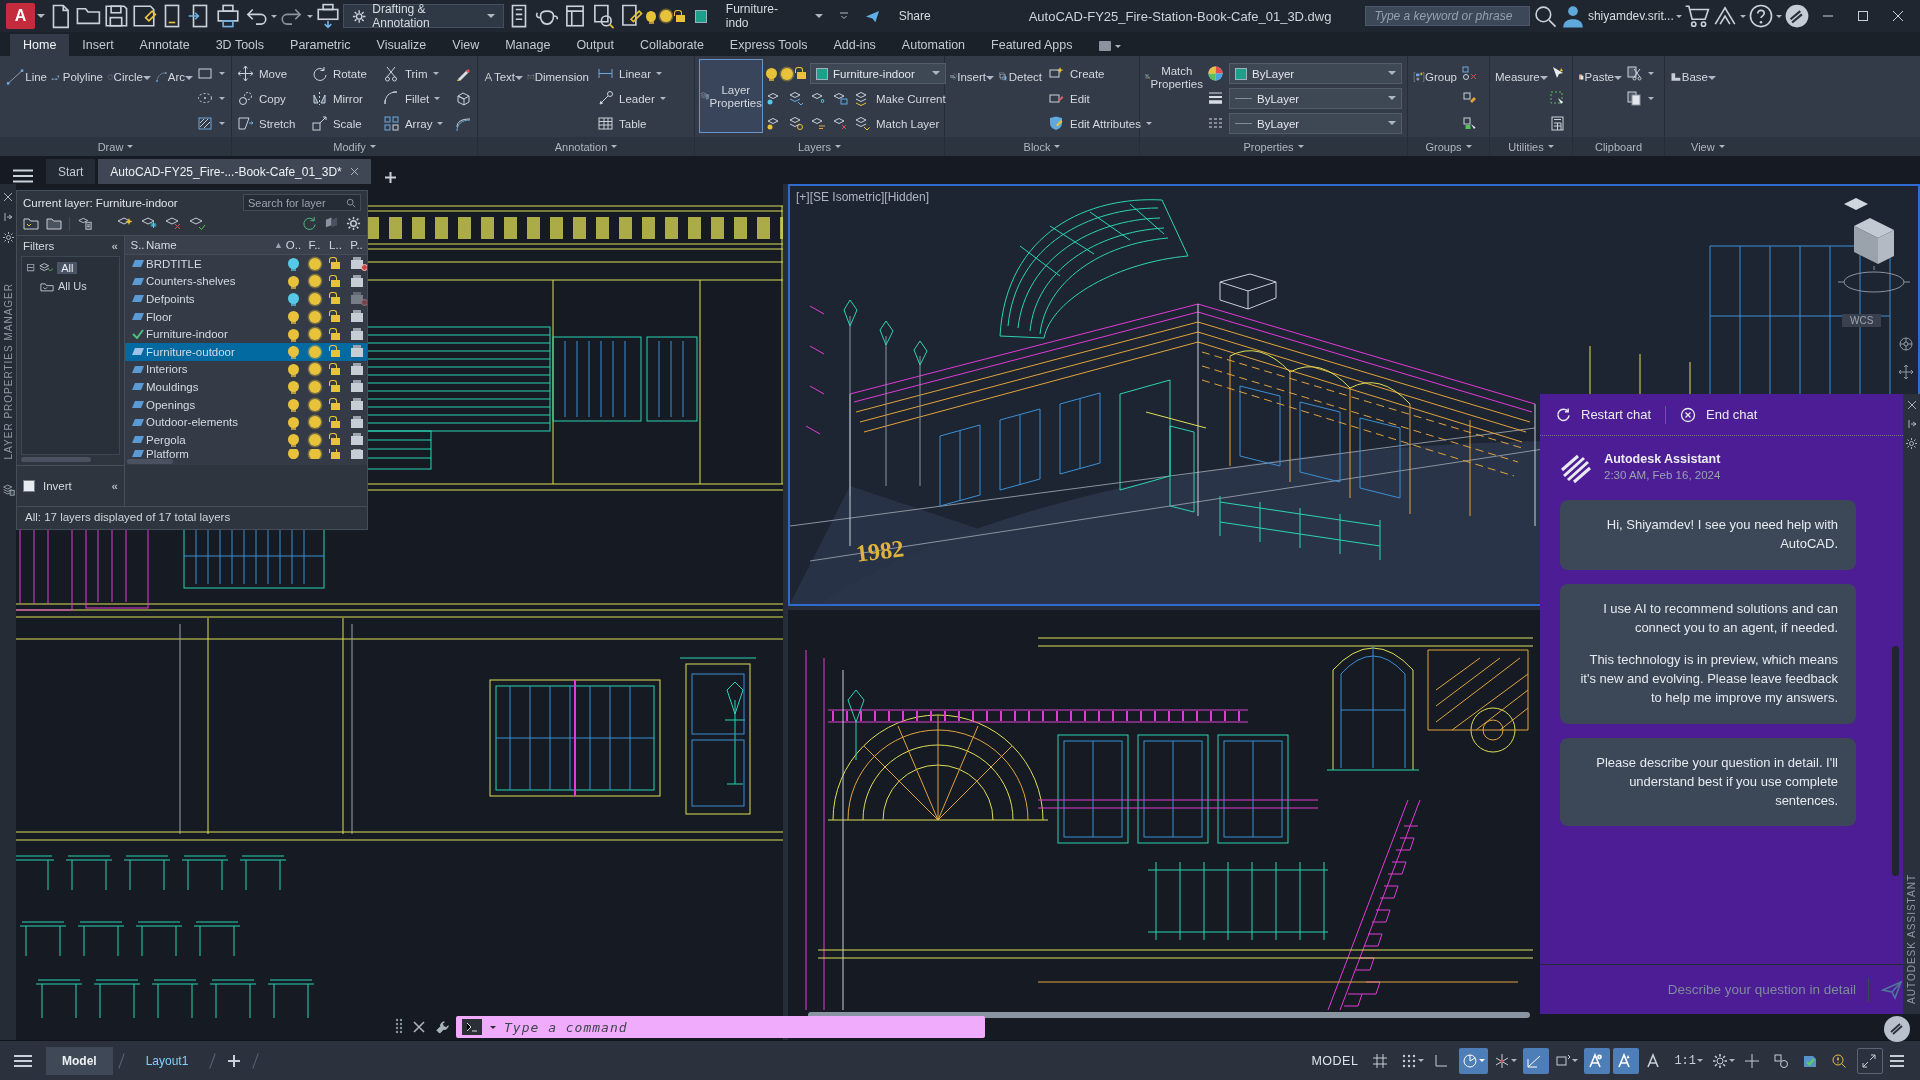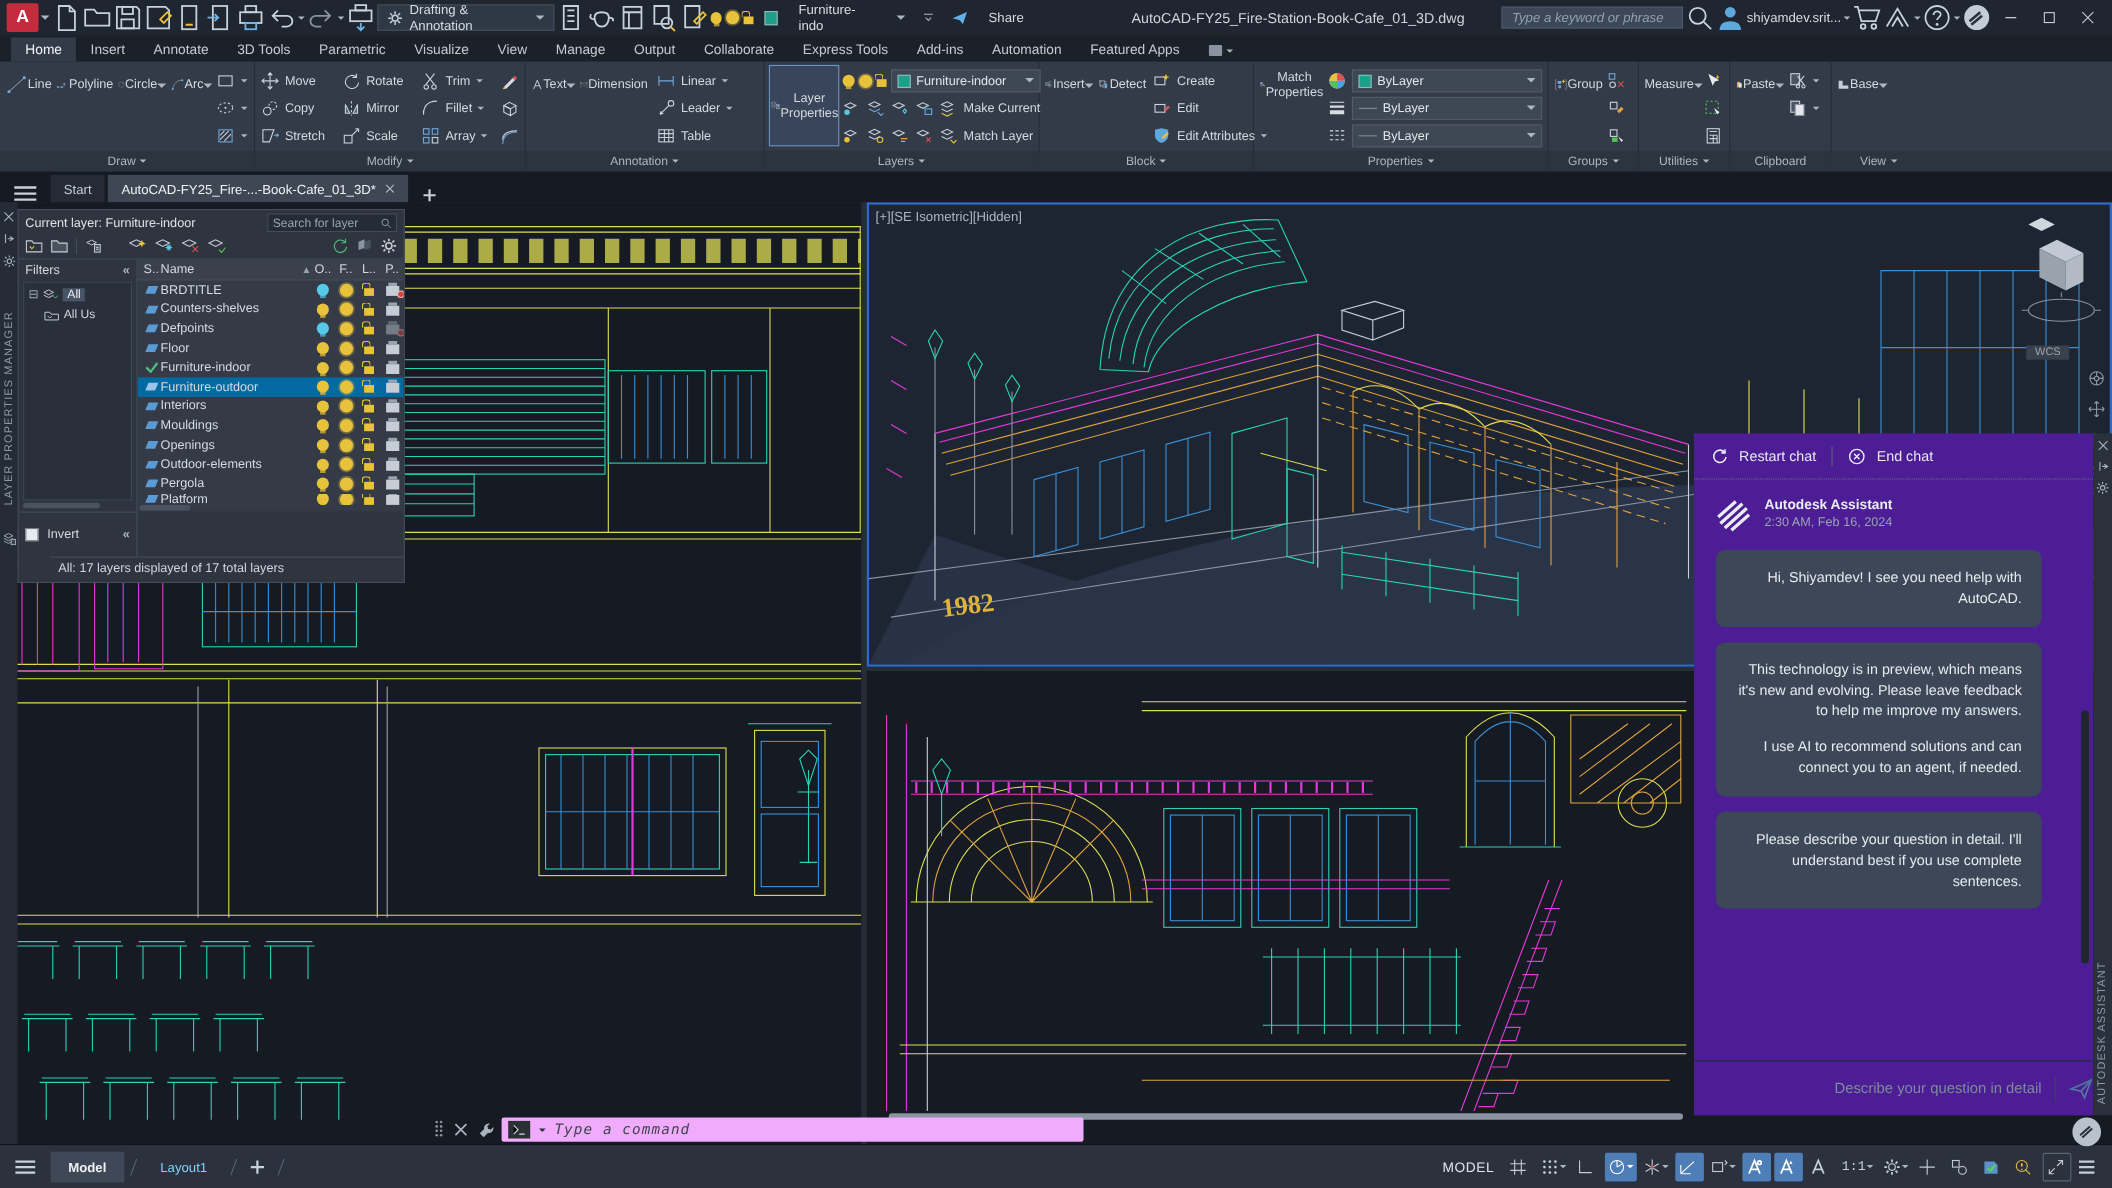--- a/index.html
+++ b/index.html
@@ -83,21 +83,21 @@
   .bulb{width:11px;height:11px;border-radius:50%;background:currentColor;position:relative;}
   .bulb:after{content:"";position:absolute;left:3px;top:10px;width:5px;height:3px;background:currentColor;opacity:.7;}
   .sun{width:12px;height:12px;border-radius:50%;background:#e8c23a;box-shadow:0 0 0 1.5px rgba(232,194,58,.35);}
   .lockic{width:9px;height:7px;background:#e8c23a;position:relative;margin-top:4px;}
   .lockic:before{content:"";position:absolute;left:-2px;top:-5px;width:6px;height:5px;border:1.5px solid #e8c23a;border-bottom:none;border-radius:3px 3px 0 0;}
   .printic{width:12px;height:9px;background:#c6cdd5;position:relative;margin-top:2px;}
   .printic:before{content:"";position:absolute;left:2px;top:-3px;width:8px;height:3px;background:#9aa3ae;}
   .noplot{position:absolute;right:-1px;bottom:-2px;width:7px;height:7px;border-radius:50%;background:#d04444;border:1px solid #f0c0c0;}
   .dim{opacity:.45;}
   #pal-bottom{display:flex;align-items:center;gap:8px;padding:14px 6px;border-top:1px solid #454d59;}
-  #pal-status{padding:4px 8px 6px 8px;color:#cfd5dc;border-top:1px solid #454d59;font-size:11.5px;margin-left:28px;}
+  #pal-status{padding:4px 8px 6px 8px;color:#cfd5dc;border-top:1px solid #454d59;font-size:11.5px;}
   .chk{width:12px;height:12px;background:#e8ebef;border:1px solid #767f8b;}
   .dblarrow{color:#aeb6c0;font-weight:bold;}
   .titem{display:flex;align-items:center;gap:4px;}
   .thl{background:#4a5467;padding:0 4px;color:#eef1f5;}
 
   
   #chat{position:absolute;left:1540px;top:210px;width:363px;height:620px;background:#4c1d95;display:flex;flex-direction:column;z-index:30;text-align:right;}
   #chat-head{height:42px;display:flex;align-items:center;gap:10px;padding:0 16px;color:#e8ebf0;font-size:13px;border-bottom:1px dotted #6b7689;}
   #chat-body{flex:1;padding:16px 26px 8px 20px;overflow:hidden;position:relative;}
   .chat-avrow{display:flex;gap:10px;margin-bottom:14px;}
@@ -1516,22 +1516,22 @@
             </svg>
           <div>
             <div class="av-name">Autodesk Assistant</div>
             <div class="av-time">2:30 AM, Feb 16, 2024</div>
           </div>
         </div>
         <div class="bubble">
             <p>Hi, Shiyamdev! I see you need help with AutoCAD.</p>
           </div>
         <div class="bubble">
+            <p>I use AI to recommend solutions and can connect you to an agent, if needed.</p>
             <p>This technology is in preview, which means it's new and evolving. Please leave feedback to help me improve my answers.</p>
-            <p>I use AI to recommend solutions and can connect you to an agent, if needed.</p>
           </div>
         <div class="bubble">
             <p>Please describe your question in detail. I'll understand best if you use complete sentences.</p>
           </div>
         <div id="chat-scroll"></div>
       </div>
       <div id="chat-input">
         <span id="chat-ph">Describe your question in detail</span>
         <span style="width:1px;height:24px;background:#3c4553;"></span>
         <svg width="22" height="22" viewBox="0 0 22 22" fill="none" stroke="#51759c" stroke-width="1.6">

